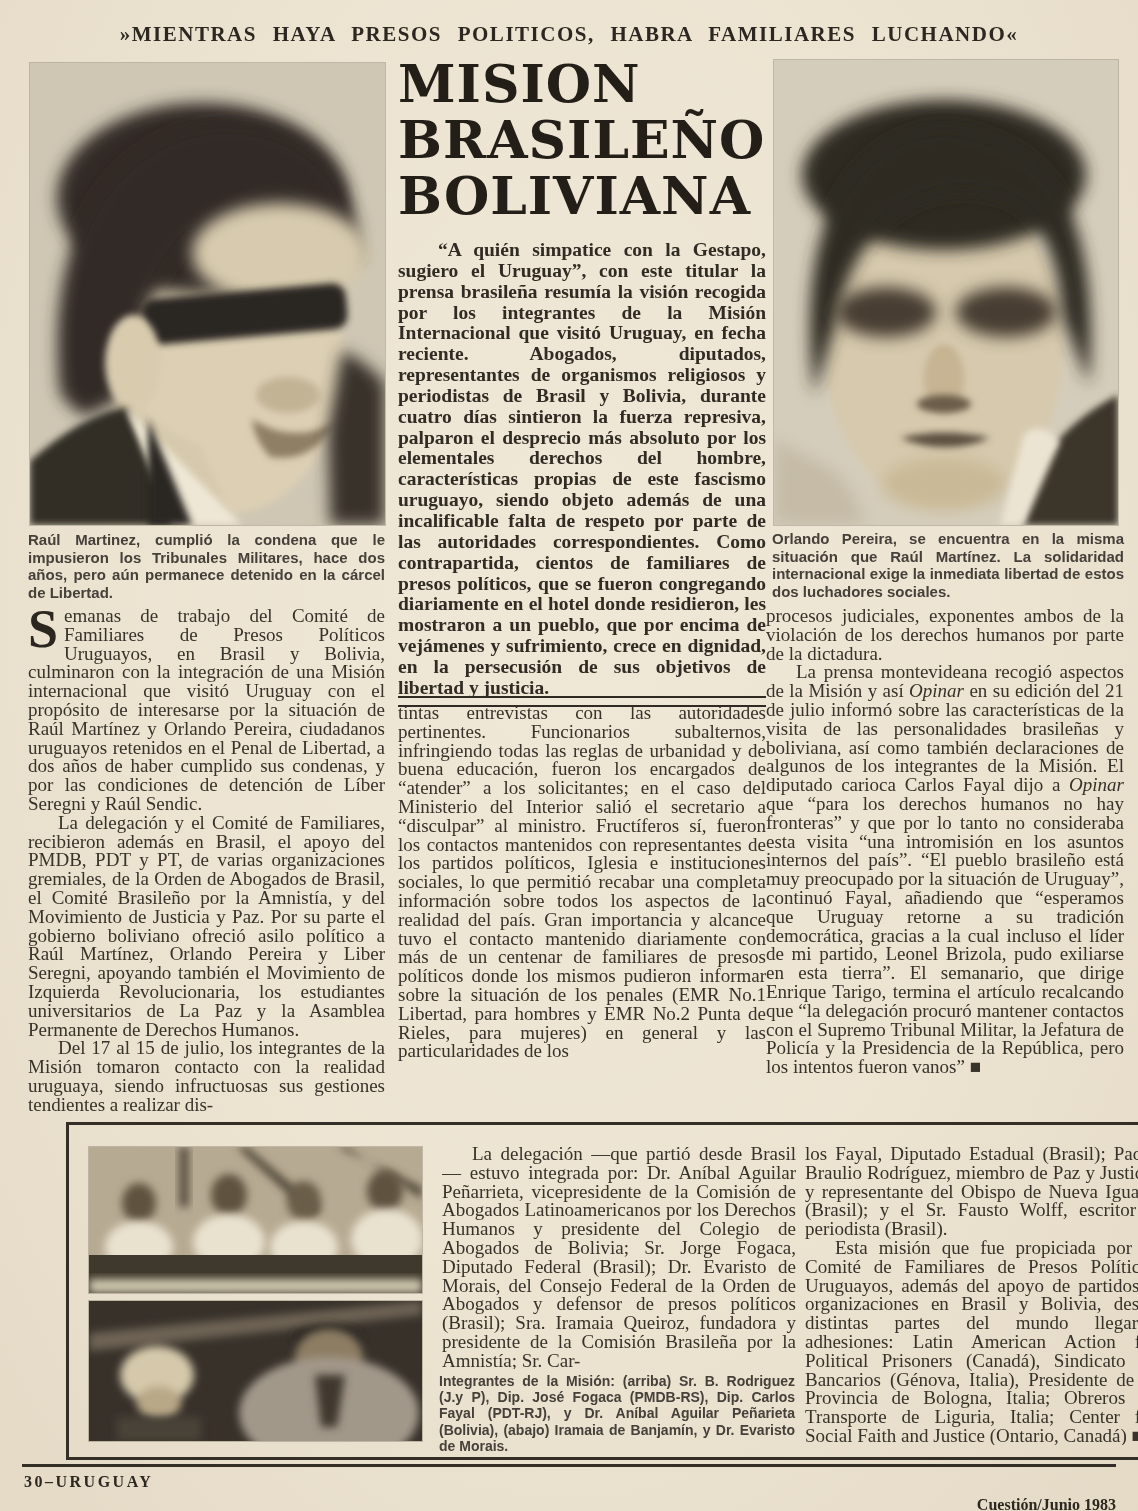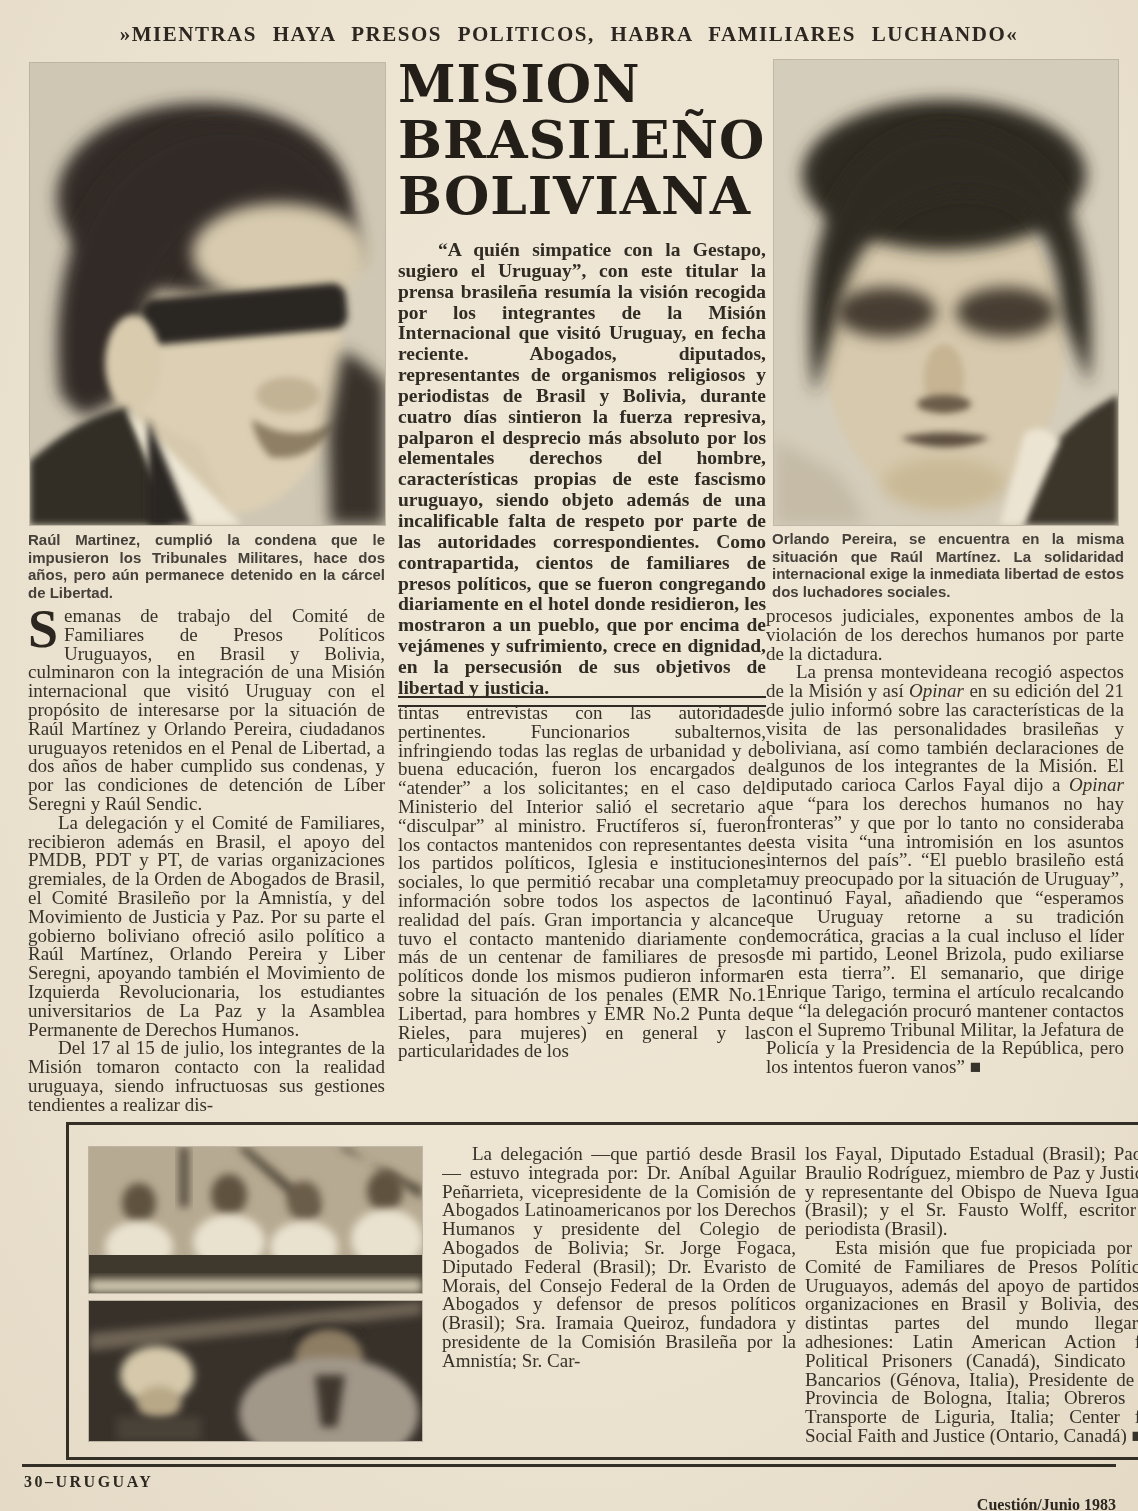--- a/index.html
+++ b/index.html
@@ -189,20 +189,21 @@
         <ellipse cx="240" cy="56" rx="34" ry="28" fill="#8d7d64" filter="url(#bQ1)"></ellipse>
         <ellipse cx="240" cy="112" rx="90" ry="56" fill="#a2988a" filter="url(#bQ1)"></ellipse>
         <path d="M226 74 L256 74 L248 126 L232 126 Z" fill="#40392f" filter="url(#bQ1)"></path>
       </svg>
     </div>
 
     <div class="abs body-col" style="left:373px;top:20px;width:354px;height:224px;overflow:hidden;">
       <p class="indent">La delegación —que partió desde Brasil— estuvo integrada por: Dr. Aníbal Aguilar Peñarrieta, vicepresidente de la Comisión de Abogados Latinoamericanos por los Derechos Humanos y presidente del Colegio de Abogados de Bolivia; Sr. Jorge Fogaca, Diputado Federal (Brasil); Dr. Evaristo de Morais, del Consejo Federal de la Orden de Abogados y defensor de presos políticos (Brasil); Sra. Iramaia Queiroz, fundadora y presidente de la Comisión Brasileña por la Amnistía; Sr. Car-</p>
     </div>
 
+    <div class="abs box-caption" style="left:370px;top:248px;width:356px;">Integrantes de la Misión: (arriba) Sr. B. Rodriguez (J.y P), Dip. José Fogaca (PMDB-RS), Dip. Carlos Fayal (PDT-RJ), y Dr. Aníbal Aguilar Peñarieta (Bolivia), (abajo) Iramaia de Banjamín, y Dr. Evaristo de Morais.</div>
 
     <div class="abs body-col" style="left:736px;top:20px;width:352px;height:300px;overflow:hidden;">
       <p>los Fayal, Diputado Estadual (Brasil); Padre Braulio Rodríguez, miembro de Paz y Justicia y representante del Obispo de Nueva Iguazú (Brasil); y el Sr. Fausto Wolff, escritor y periodista (Brasil).</p>
       <p class="indent">Esta misión que fue propiciada por el Comité de Familiares de Presos Políticos Uruguayos, además del apoyo de partidos y organizaciones en Brasil y Bolivia, desde distintas partes del mundo llegaron adhesiones: Latin American Action for Political Prisoners (Canadá), Sindicato de Bancarios (Génova, Italia), Presidente de la Provincia de Bologna, Italia; Obreros de Transporte de Liguria, Italia; Center for Social Faith and Justice (Ontario, Canadá) ■</p>
     </div>
   </div>
 
   <div class="abs footer-rule" style="left:22px;top:1464px;width:1094px;"></div>
   <div class="abs footer-left" style="left:24px;top:1473px;">30–URUGUAY</div>
   <div class="abs footer-right" style="left:816px;top:1473px;width:300px;">Cuestión/Junio 1983</div>

